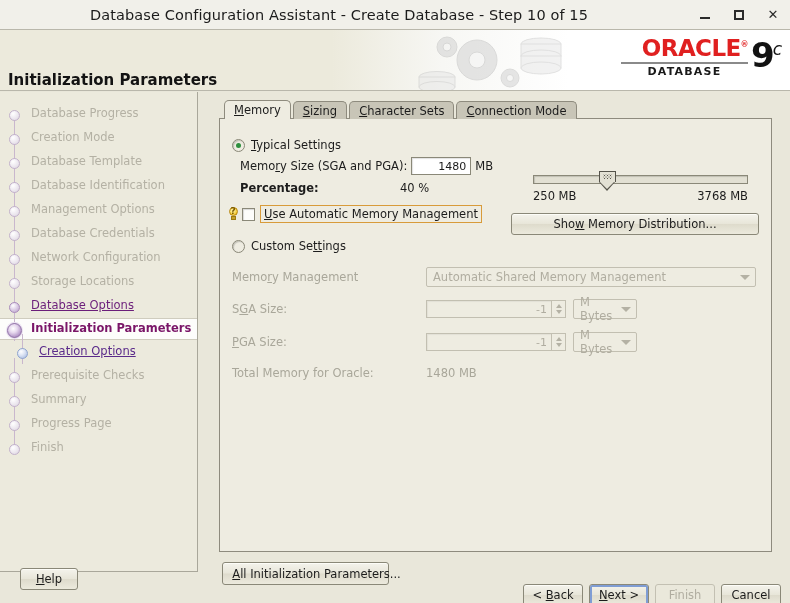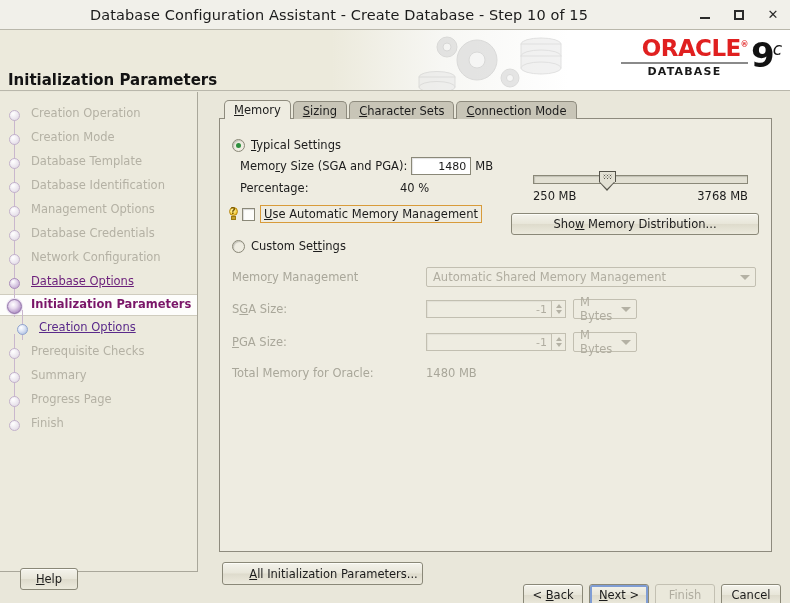--- a/index.html
+++ b/index.html
@@ -373,21 +373,21 @@
   </div>
 </div>
 
 <div id="body">
 
   <div id="sidebar">
     <div class="nav-item done">
         <span class="bullet">
           <span class="dot"></span>
         </span>
-        <span class="nav-label">Creation Operation</span>
+        <span class="nav-label">Database Progress</span>
       </div>
     <div class="nav-item done">
         <span class="bullet">
           <span class="dot"></span>
         </span>
         <span class="nav-label">Creation Mode</span>
       </div>
     <div class="nav-item done">
         <span class="bullet">
           <span class="dot"></span>
@@ -410,20 +410,26 @@
         <span class="bullet">
           <span class="dot"></span>
         </span>
         <span class="nav-label">Database Credentials</span>
       </div>
     <div class="nav-item done">
         <span class="bullet">
           <span class="dot"></span>
         </span>
         <span class="nav-label">Network Configuration</span>
+      </div>
+    <div class="nav-item done">
+        <span class="bullet">
+          <span class="dot"></span>
+        </span>
+        <span class="nav-label">Storage Locations</span>
       </div>
     <div class="nav-item visited link">
         <span class="bullet">
           <span class="dot"></span>
         </span>
         <span class="nav-label">Database Options</span>
       </div>
     <div class="nav-item current">
         <span class="bullet">
           <span class="dot"></span>
@@ -478,21 +484,21 @@
         <span class="lbl"><span class="mn">T</span>ypical Settings</span>
       </div>
 
       <div class="row" style="left:20px; top:38px;">
         <span class="lbl">Memo<span class="mn">r</span>y Size (SGA and PGA):</span>
         <input class="tinput" style="width: 60px; margin-left: 4px;" value="1480">
         <span class="lbl" style="margin-left:4px;">MB</span>
       </div>
 
       <div class="row" style="left:20px; top:62px; width:250px;">
-        <span class="lbl" style="width:160px;">Percentage:</span>
+        <span class="lbl" style="width:160px;font-weight:bold;">Percentage:</span>
         <span class="lbl">40 %</span>
       </div>
 
       <div class="row" style="left:7px; top:86px;">
         <span class="bulb">
             <span class="b1"></span>
             <span class="q">?</span>
             <span class="b2"></span>
           </span>
         <span class="cbox"></span>
@@ -553,21 +559,21 @@
         </div>
       </div>
 
       <div class="row" style="left:12px; top:247px;">
         <span class="lbl dim" style="width:194px;">Total Memory for Oracle:</span>
         <span class="lbl dim">1480 MB</span>
       </div>
 
     </div>
 
-    <div class="btn" style="position:absolute; left:3px; top:462px; width:201px; height:23px;padding-left:22px;">
+    <div class="btn" style="position:absolute; left:3px; top:462px; width:167px; height:23px;padding-left:22px;">
       <span><span class="mn">A</span>ll Initialization Parameters...</span>
     </div>
   </div>
 
   <div id="bottom">
     <div class="btn" id="help-btn">
       <span><span class="mn">H</span>elp</span>
     </div>
     <div id="navbtns">
       <div class="btn">

